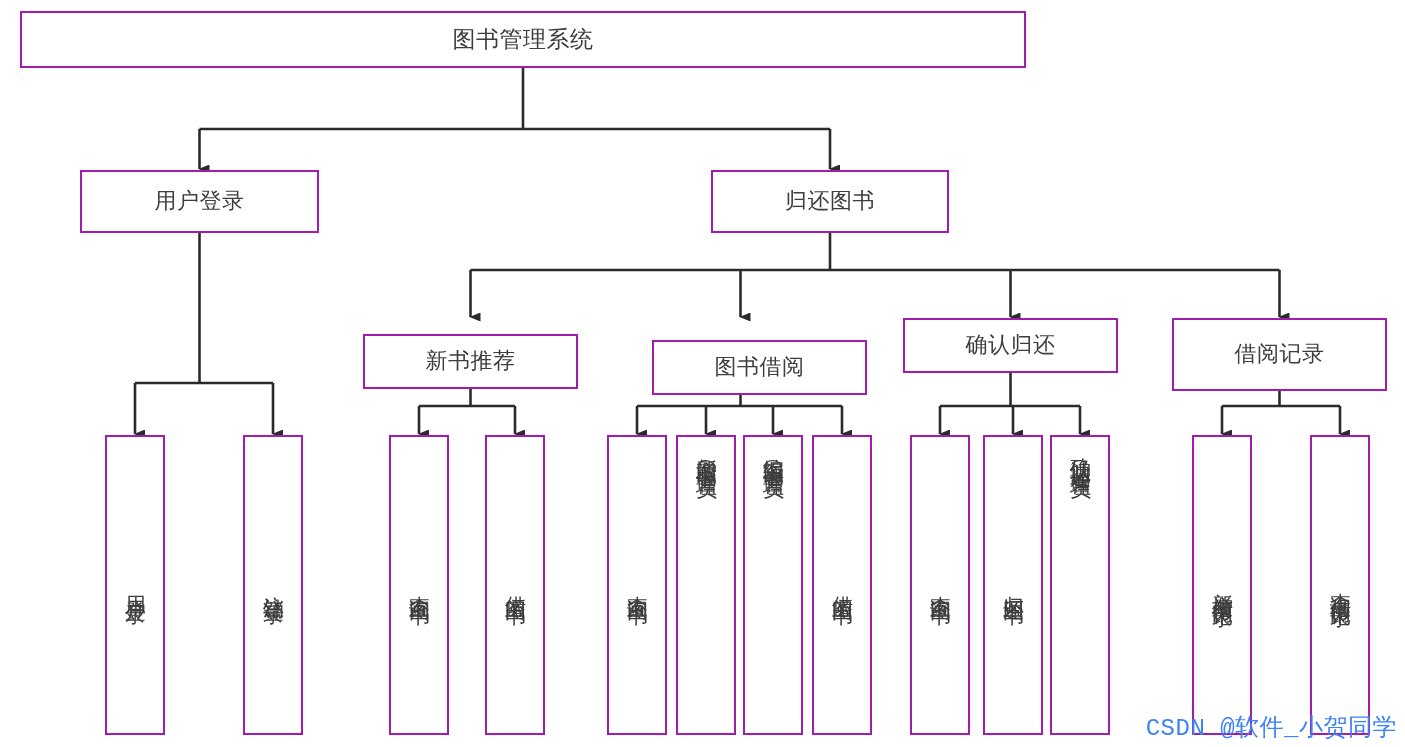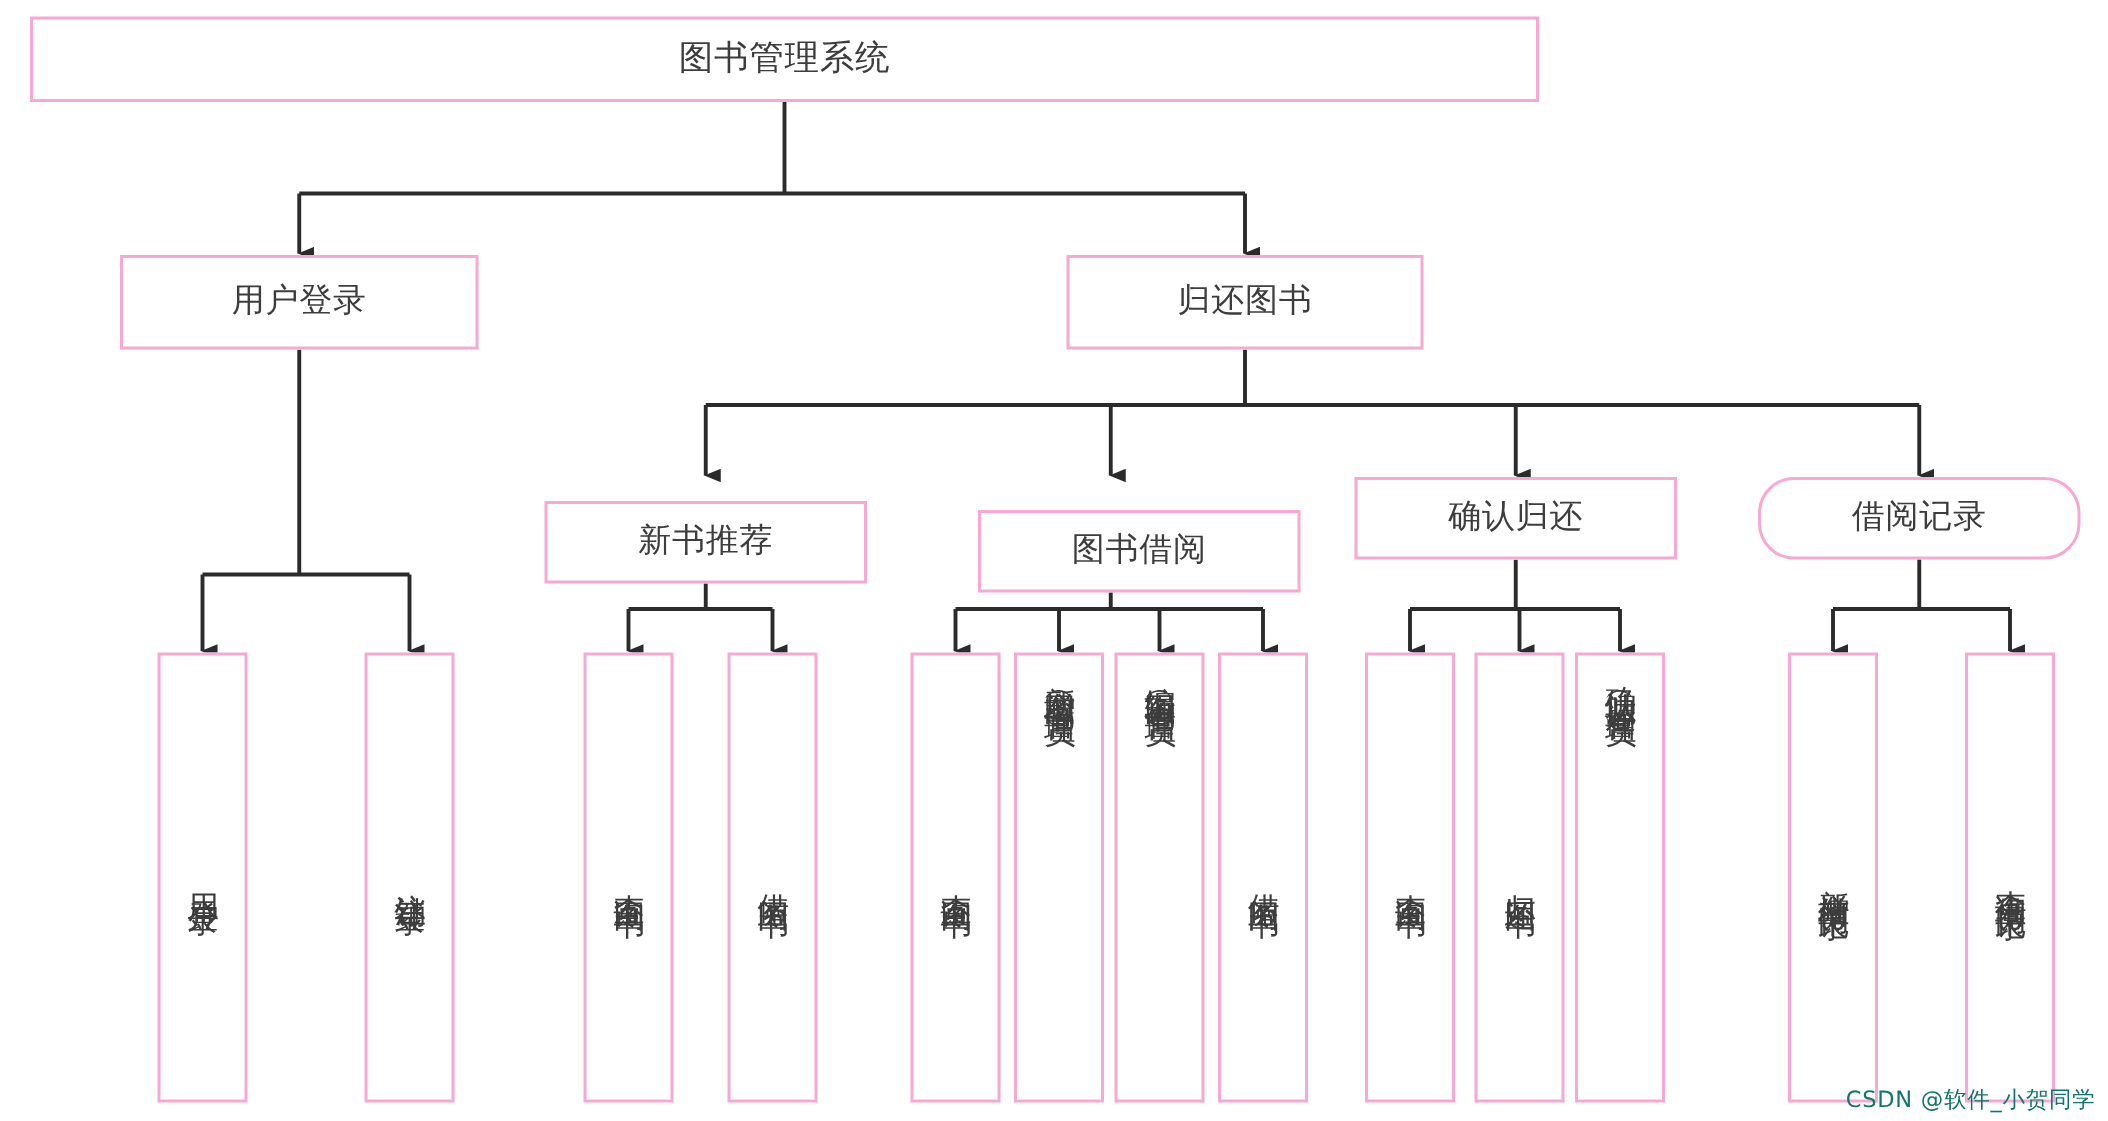--- a/index.html
+++ b/index.html
@@ -23,21 +23,21 @@
     left: 0;
     top: 0;
     width: 1405px;
     height: 747px;
     pointer-events: none;
   }
   .node {
     position: absolute;
     box-sizing: border-box;
     background: #ffffff;
-    border: 2px solid #f9a8d4;
+    border: 2px solid #a21caf;
     display: flex;
     align-items: center;
     justify-content: center;
     color: #3d3d3d;
     line-height: 1.12;
   }
   .node .node-label {
     display: block;
     text-align: center;
     white-space: pre-wrap;
@@ -67,25 +67,26 @@
   .node.vert .node-label {
     writing-mode: vertical-rl;
     text-orientation: upright;
     letter-spacing: 3px;
     line-height: 1.0;
   }
   .watermark {
     position: absolute;
     right: 8px;
     bottom: 4px;
-    font-size: 15px;
-    color: #0f766e;
+    font-size: 24px;
+    color: #3b82f6;
     white-space: nowrap;
     letter-spacing: 0.5px;
     user-select: none;
+    font-family: Liberation Mono, monospace;
   }
 </style>
 </head>
 <body>
 
 <div id="diagram-root">
   <svg class="edges" viewBox="0 0 1405 747">
     <defs>
       <marker id="arrowhead" markerWidth="9" markerHeight="11" refX="4.5" refY="10" orient="auto" markerUnits="userSpaceOnUse">
         <polygon points="0,0 9,0 4.5,11" fill="#2b2b2b"></polygon>
@@ -140,21 +141,21 @@
       </div>
       <div class="node horiz" style="left: 363px; top: 334px; width: 215px; height: 55px;">
         <span class="node-label">新书推荐</span>
       </div>
       <div class="node horiz" style="left: 652px; top: 318px; width: 215px; height: 55px; margin-top: 22px;">
         <span class="node-label">图书借阅</span>
       </div>
       <div class="node horiz" style="left: 903px; top: 318px; width: 215px; height: 55px;">
         <span class="node-label">确认归还</span>
       </div>
-      <div class="node horiz" style="left: 1172px; top: 318px; width: 215px; height: 55px; border-radius: 24px;">
+      <div class="node horiz" style="left: 1172px; top: 318px; width: 215px; height: 73px;">
         <span class="node-label">借阅记录</span>
       </div>
       <div class="node vert" style="left: 105px; top: 435px; width: 60px; height: 300px;">
         <span class="node-label">用户登录</span>
       </div>
       <div class="node vert" style="left: 243px; top: 435px; width: 60px; height: 300px;">
         <span class="node-label">注销登录</span>
       </div>
       <div class="node vert" style="left: 389px; top: 435px; width: 60px; height: 300px;">
         <span class="node-label">查询图书</span>

